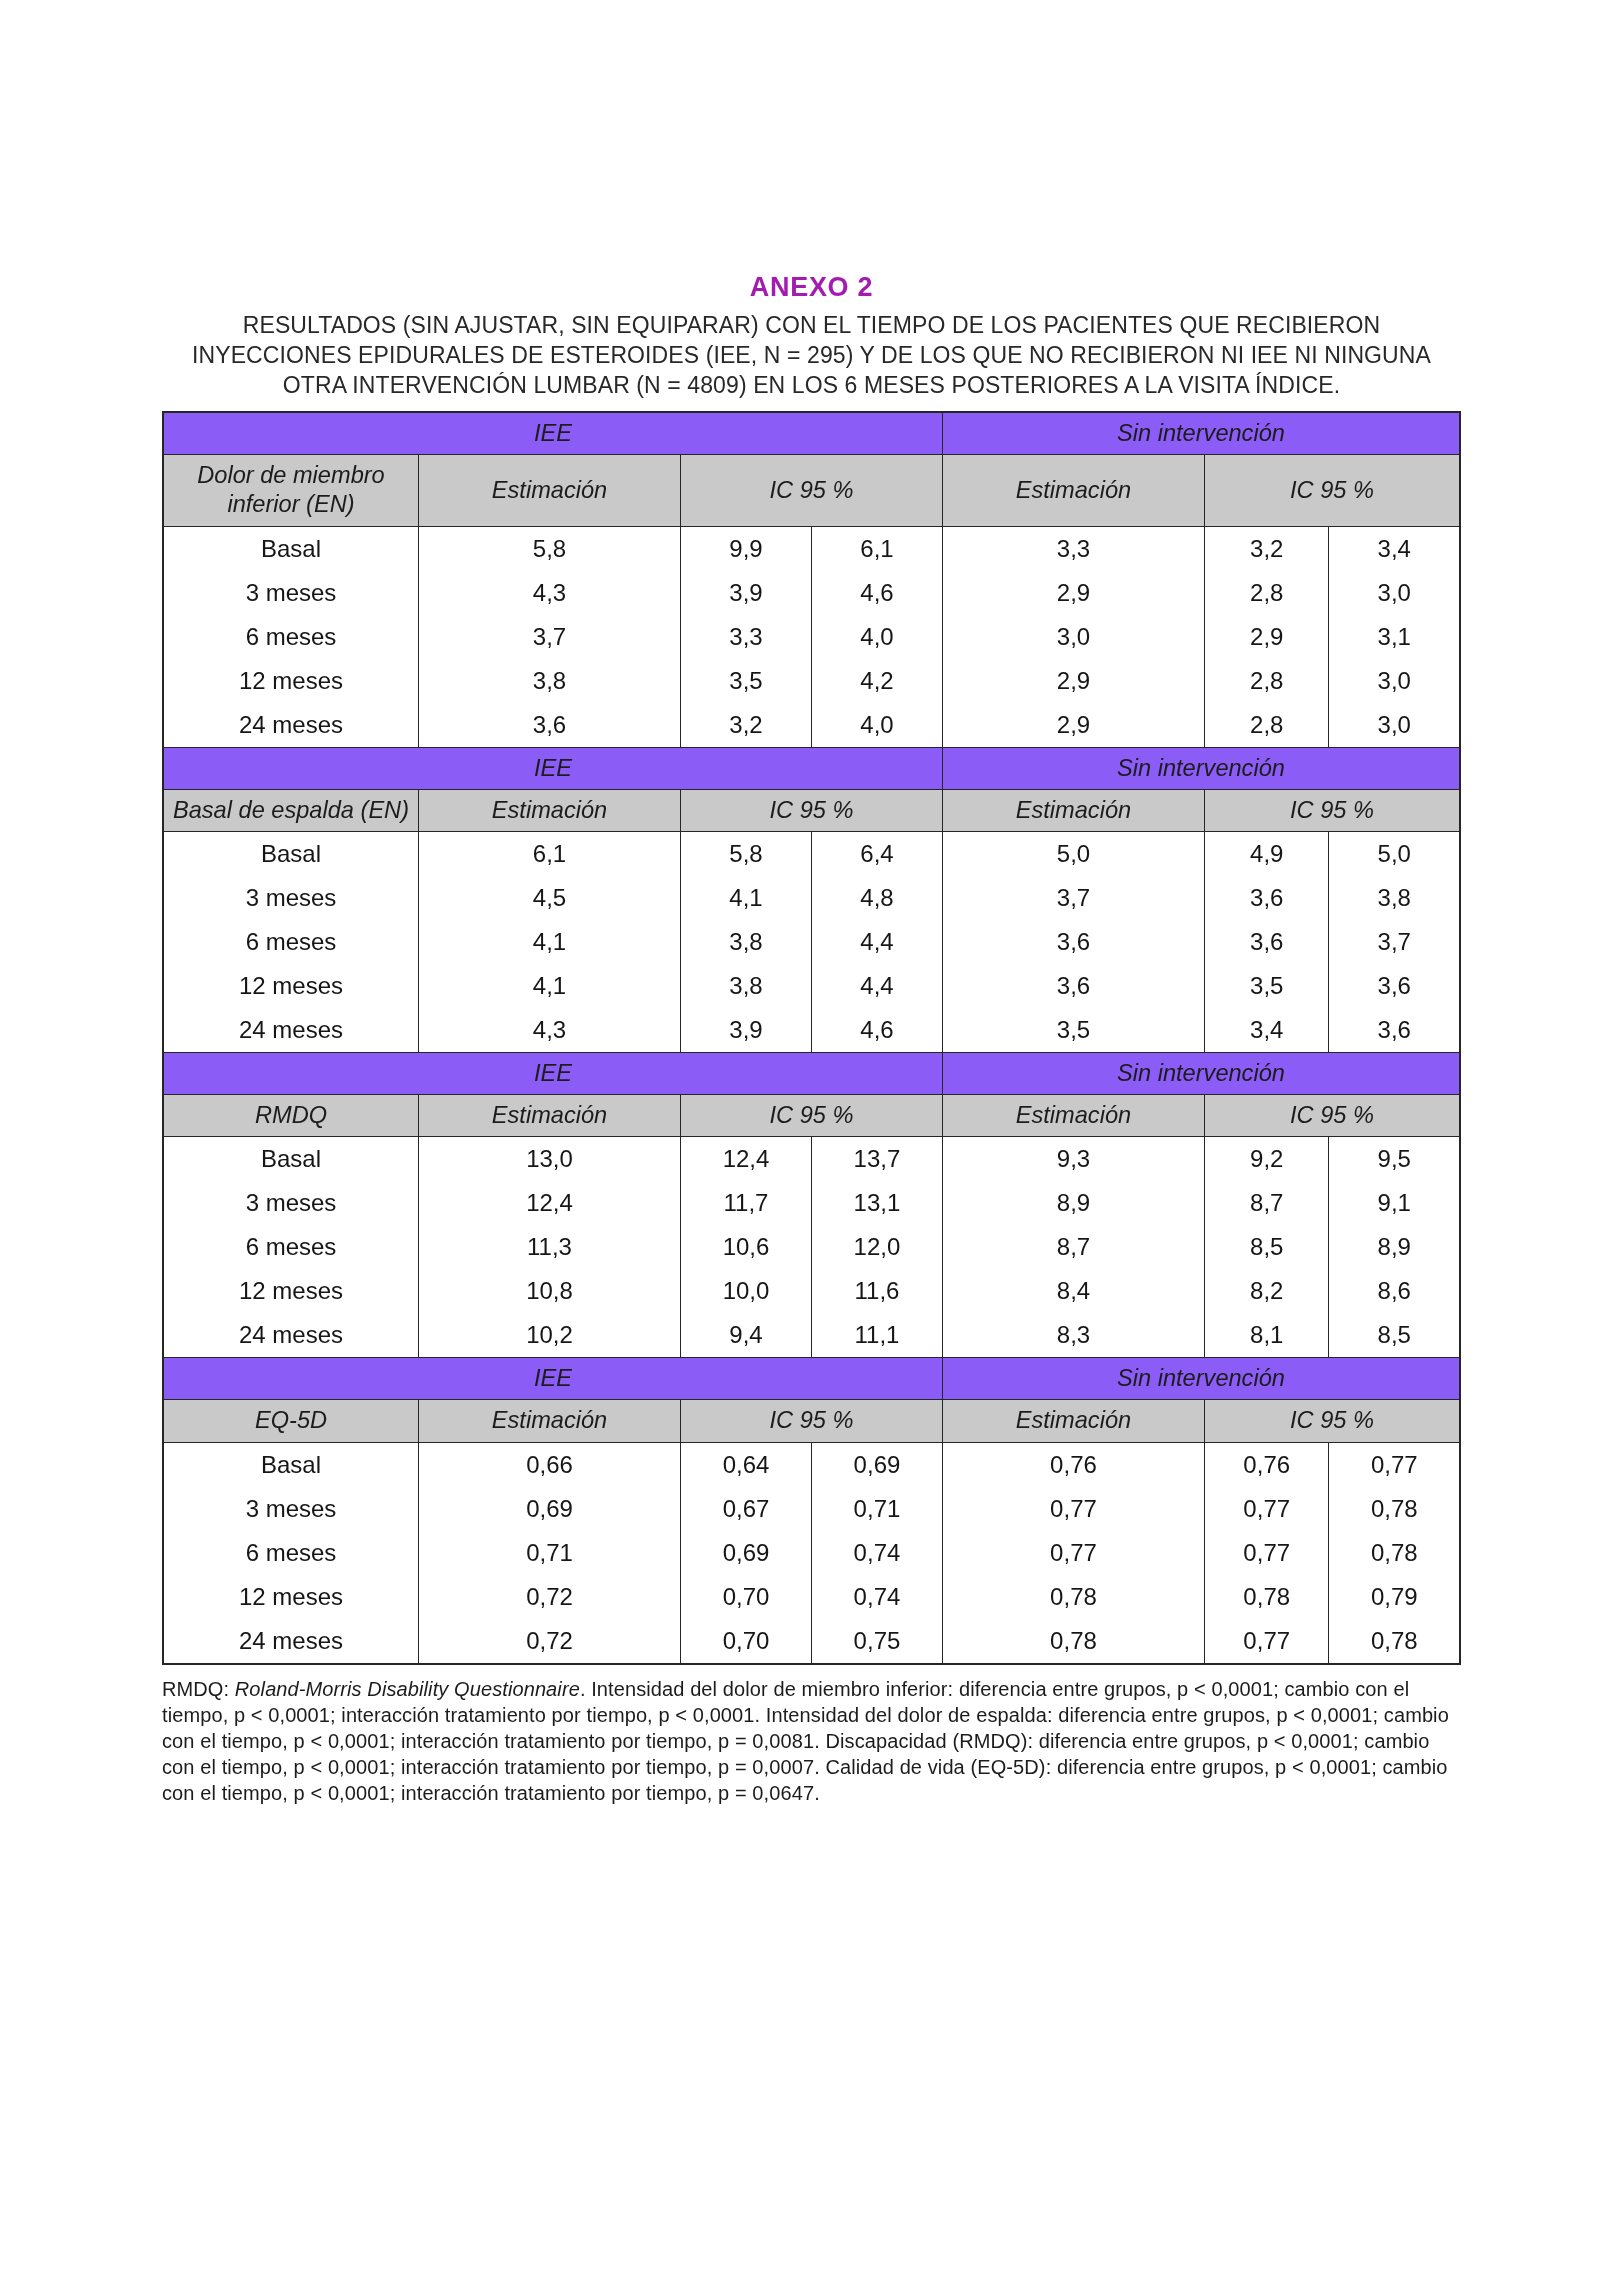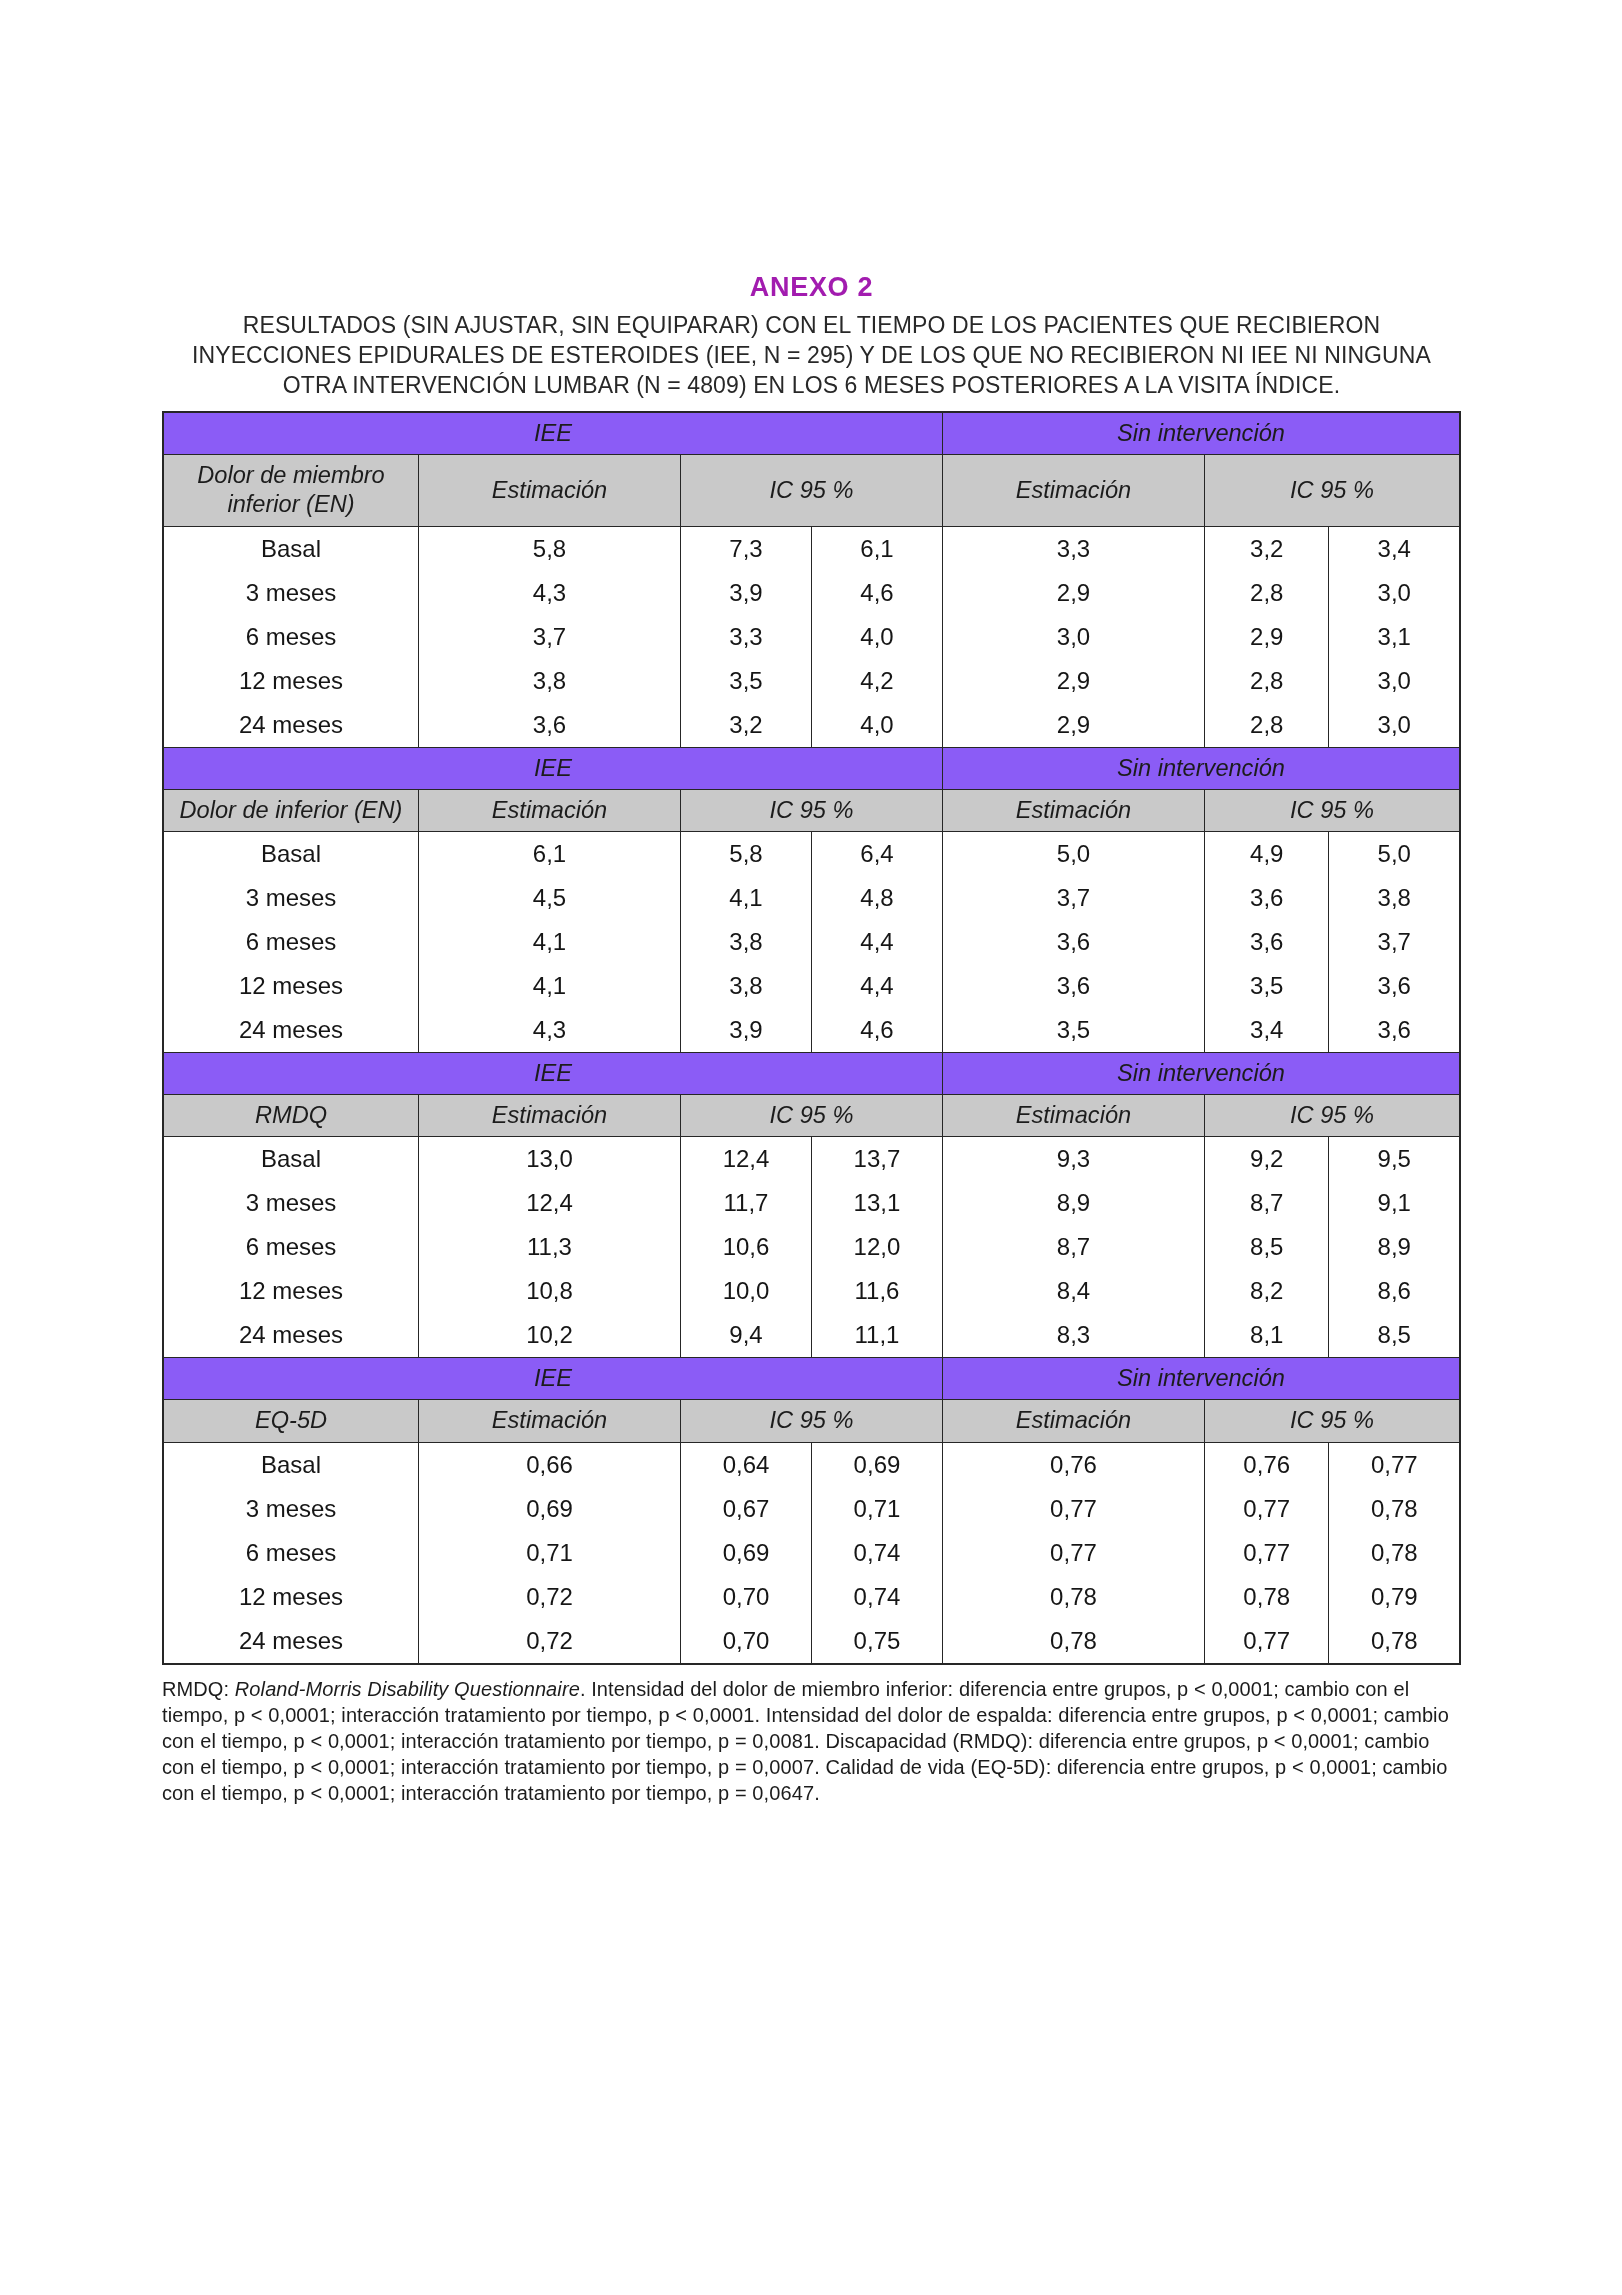--- a/index.html
+++ b/index.html
@@ -109,21 +109,21 @@
         <tr class="sh">
           <td>Dolor de miembro inferior (EN)</td>
           <td>Estimación</td>
           <td colspan="2">IC 95 %</td>
           <td>Estimación</td>
           <td colspan="2">IC 95 %</td>
         </tr>
         <tr class="dr">
           <td>Basal</td>
           <td>5,8</td>
-          <td>7,3</td>
+          <td>9,9</td>
           <td>6,1</td>
           <td>3,3</td>
           <td>3,2</td>
           <td>3,4</td>
         </tr>
         <tr class="dr">
           <td>3 meses</td>
           <td>4,3</td>
           <td>3,9</td>
           <td>4,6</td>
@@ -156,21 +156,21 @@
           <td>4,0</td>
           <td>2,9</td>
           <td>2,8</td>
           <td>3,0</td>
         </tr>
         <tr class="gh">
           <td colspan="4">IEE</td>
           <td colspan="3">Sin intervención</td>
         </tr>
         <tr class="sh">
-          <td>Dolor de inferior (EN)</td>
+          <td>Basal de espalda (EN)</td>
           <td>Estimación</td>
           <td colspan="2">IC 95 %</td>
           <td>Estimación</td>
           <td colspan="2">IC 95 %</td>
         </tr>
         <tr class="dr">
           <td>Basal</td>
           <td>6,1</td>
           <td>5,8</td>
           <td>6,4</td>

